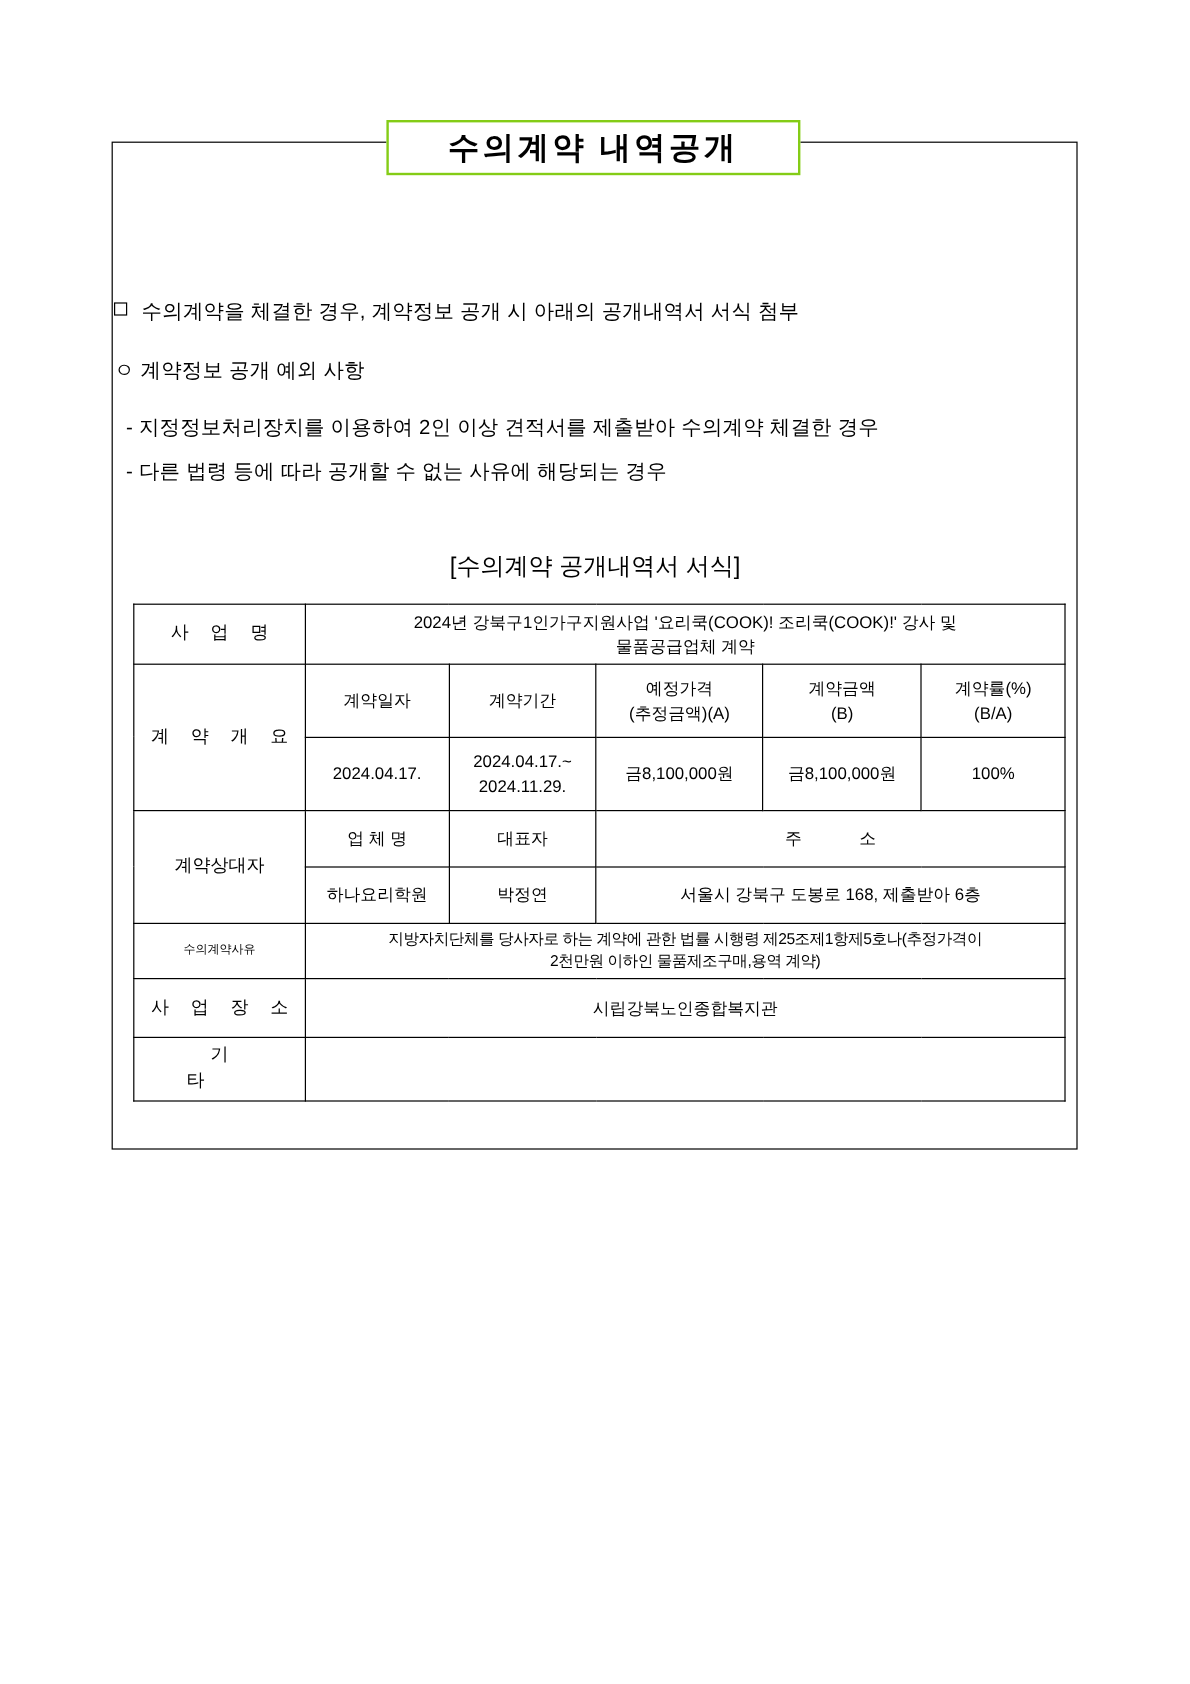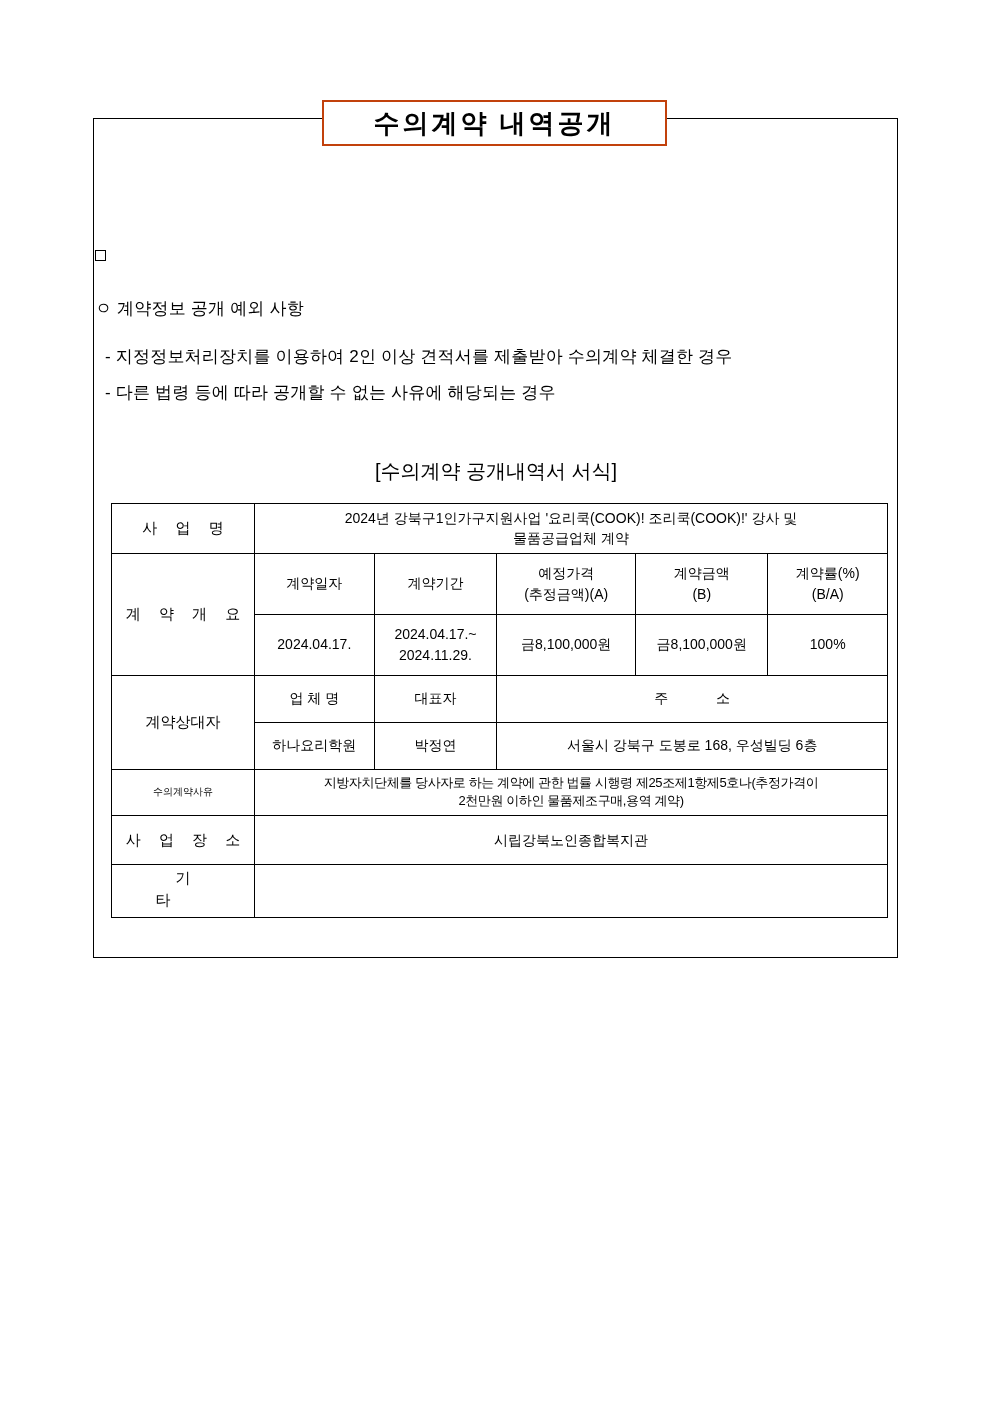--- a/index.html
+++ b/index.html
@@ -27,21 +27,21 @@
     box-sizing: border-box;
   }
 
   
   #title-box {
     position: absolute;
     left: 322px;
     top: 100px;
     width: 345px;
     height: 46px;
-    border: 2px solid #c2410c;
+    border: 2px solid #84cc16;
     background: #fff;
     box-sizing: border-box;
     display: flex;
     align-items: center;
     justify-content: center;
     z-index: 5;
   }
   #title-box .title-text {
     font-size: 26px;
     font-weight: bold;
@@ -123,21 +123,21 @@
 </head>
 <body>
 
 <div id="page-frame"></div>
 
 <div id="title-box">
   <span class="title-text">수의계약 내역공개</span>
 </div>
 
 <div class="intro line l1">
-  <span class="bullet-sq"></span>
+  <span class="bullet-sq"></span><span>수의계약을 체결한 경우, 계약정보 공개 시 아래의 공개내역서 서식 첨부</span>
 </div>
 <div class="intro line l2">
   <span>ㅇ 계약정보 공개 예외 사항</span>
 </div>
 <div class="intro line l3" style="left:105px;">
   <span>- 지정정보처리장치를 이용하여 2인 이상 견적서를 제출받아 수의계약 체결한 경우</span>
 </div>
 <div class="intro line l4" style="left:105px;">
   <span>- 다른 법령 등에 따라 공개할 수 없는 사유에 해당되는 경우</span>
 </div>
@@ -195,21 +195,21 @@
     <tr>
       <td class="lbl" rowspan="2">계약상대자</td>
       <td style="height:38px">업 체 명</td>
       <td>대표자</td>
       <td colspan="3" class="addr-wide">주                소</td>
     </tr>
 
     <tr>
       <td style="height:38px">하나요리학원</td>
       <td>박정연</td>
-      <td colspan="3">서울시 강북구 도봉로 168, 우성빌딩 6층</td>
+      <td colspan="3">서울시 강북구 도봉로 168, 제출받아 6층</td>
     </tr>
 
     <tr>
       <td class="lbl" style="font-size:10px">수의계약사유</td>
       <td colspan="5" class="small-legal">
         <div>지방자치단체를 당사자로 하는 계약에 관한 법률 시행령 제25조제1항제5호나(추정가격이</div>
         <div>2천만원 이하인 물품제조구매,용역 계약)</div>
       </td>
     </tr>
 

